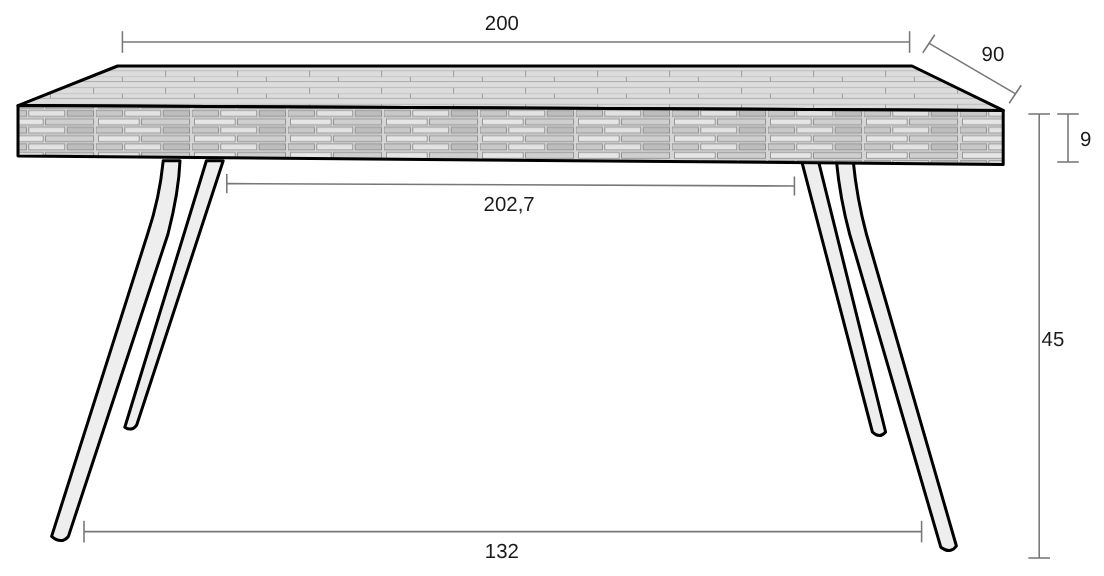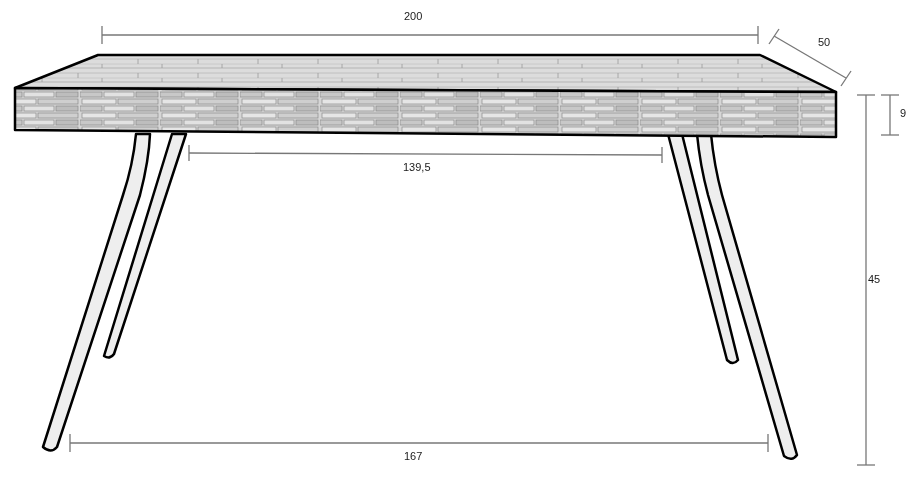--- a/index.html
+++ b/index.html
@@ -1,18 +1,18 @@
 <!DOCTYPE html>
 <html><head>
 <meta charset="utf-8">
 <style>
   html, body { margin: 0; padding: 0; background: #ffffff; }
   body { width: 920px; height: 480px; position: relative; overflow: hidden; font-family: "Liberation Sans", "DejaVu Sans", sans-serif; }
   #drawing { position: absolute; left: 0; top: 0; }
-  .dim-label { position: absolute; font-size: 11px; color: #1a1a1a; line-height: 1; white-space: nowrap; }
+  .dim-label { position: absolute; font-size: 17px; color: #1a1a1a; line-height: 1; white-space: nowrap; }
 </style>
 </head>
 <body>
 
 <svg id="drawing" width="920" height="480" viewBox="0 0 920 480" xmlns="http://www.w3.org/2000/svg">
   <defs>
     <pattern id="woodgrain" width="60" height="14" patternUnits="userSpaceOnUse">
       <rect width="60" height="14" fill="#dcdcdc"></rect>
       <line x1="0" y1="3" x2="60" y2="3" stroke="#b8b8b8" stroke-width="0.8"></line>
       <line x1="0" y1="8" x2="60" y2="8" stroke="#c4c4c4" stroke-width="0.8"></line>
@@ -67,17 +67,17 @@
     <path d="M697 134 L711 134 Q714 165 722 195 L797 455 Q792 462 784 456 L708 195 Q700 165 697 134 Z"></path>
   </g>
 
   <g>
     <path d="M98 55 L760 55 L836 92 L15 88 Z" fill="url(#woodgrain)" stroke="#000" stroke-width="2.5" stroke-linejoin="round"></path>
     <path d="M15 88 L836 92 L836 137 L15 130 Z" fill="url(#bricks)" stroke="#000" stroke-width="2.5" stroke-linejoin="round"></path>
   </g>
 </svg>
 
 <span class="dim-label" style="left:404px; top:11px;">200</span>
-<span class="dim-label" style="left:818px; top:37px;">50</span>
+<span class="dim-label" style="left:818px; top:37px;">90</span>
 <span class="dim-label" style="left:900px; top:108px;">9</span>
-<span class="dim-label" style="left:403px; top:162px;">139,5</span>
+<span class="dim-label" style="left:403px; top:162px;">202,7</span>
 <span class="dim-label" style="left:868px; top:274px;">45</span>
-<span class="dim-label" style="left:404px; top:451px;">167</span>
+<span class="dim-label" style="left:404px; top:451px;">132</span>
 
 </body></html>

